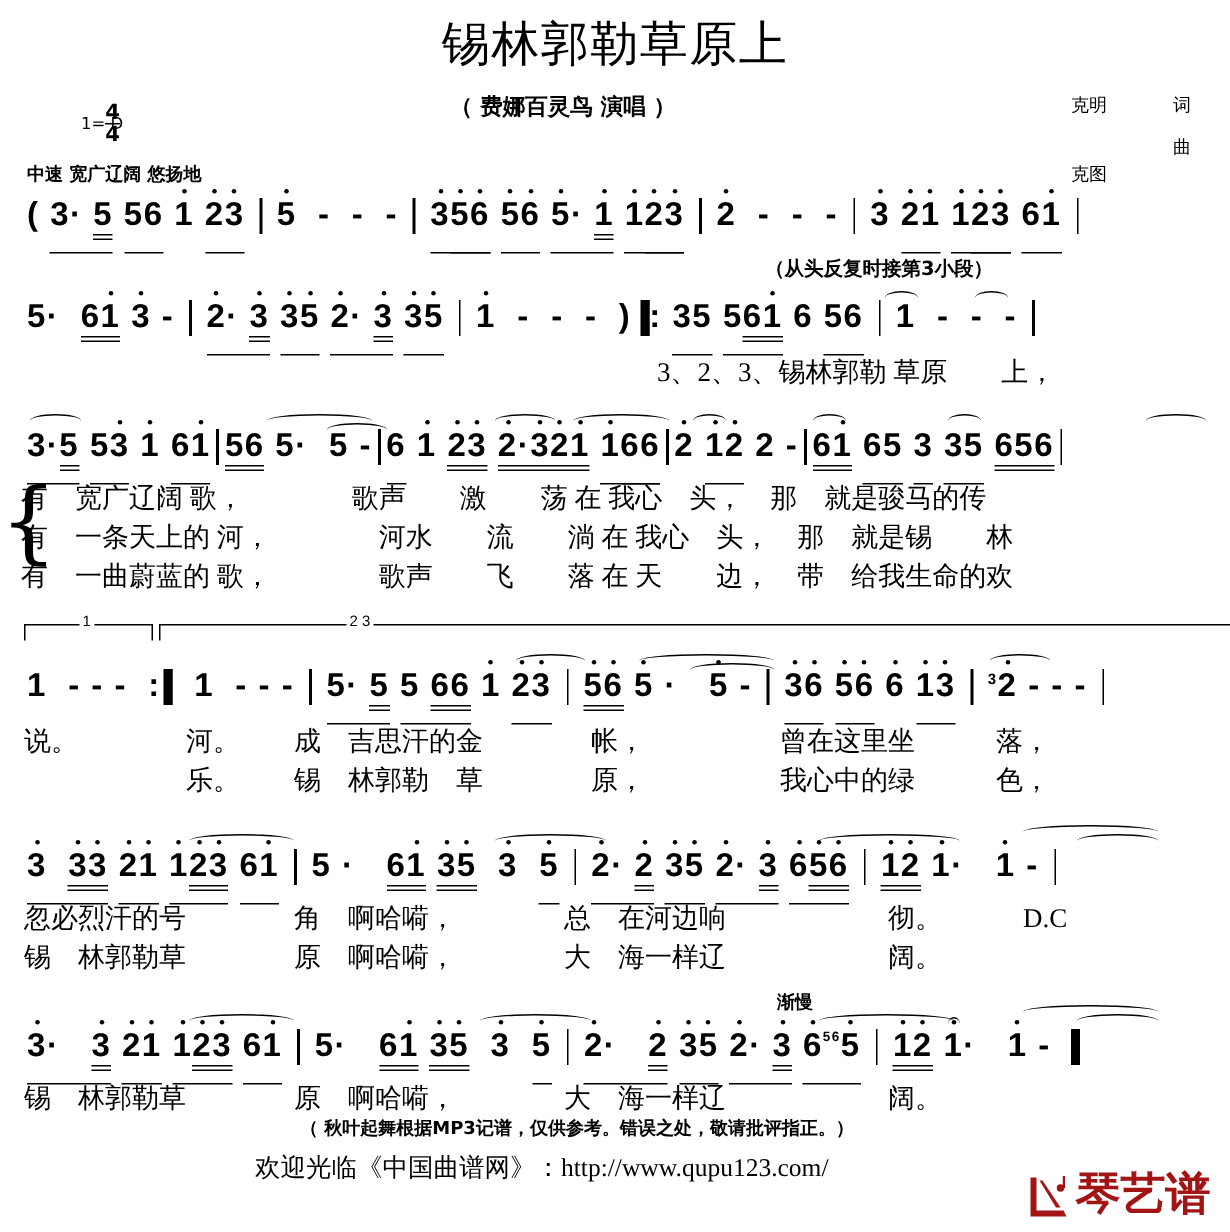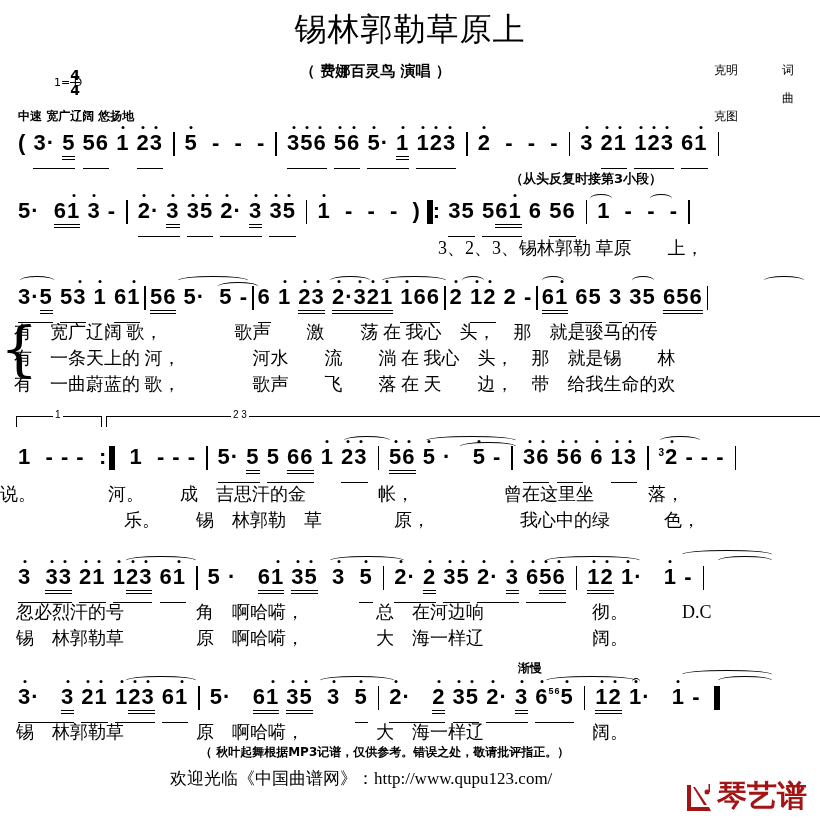--- a/index.html
+++ b/index.html
@@ -86,21 +86,21 @@
     <span style="left:124px;">2 3</span>
   </div>
 
 <div class="note-row" style="left:18px; top:444px;">
   1&nbsp;&nbsp;-&nbsp;-&nbsp;-&nbsp;&nbsp;:<span class="dbar" style="margin-left:2px;"></span>&nbsp;&nbsp;1&nbsp;&nbsp;-&nbsp;-&nbsp;-<span class="bar"></span><span class="ul1">5·&nbsp;<span class="ul2">5</span></span>&nbsp;<span class="ul1">5&nbsp;<span class="ul2">66</span></span>&nbsp;<span class="note hi">1</span>&nbsp;<span class="ul1"><span class="note hi">2</span><span class="note hi">3</span></span><span class="bar"></span><span class="ul2"><span class="note hi">5</span><span class="note hi">6</span></span>&nbsp;<span class="note hi">5</span>&nbsp;·&nbsp;&nbsp;&nbsp;<span class="note hi">5</span>&nbsp;-<span class="bar"></span><span class="ul1"><span class="note hi">3</span><span class="note hi">6</span></span>&nbsp;<span class="ul1"><span class="note hi">5</span><span class="note hi">6</span></span>&nbsp;<span class="note hi">6</span>&nbsp;<span class="ul1"><span class="note hi">1</span><span class="note hi">3</span></span><span class="bar"></span><span class="note-small" style="position:relative; top:-8px; font-size:10px;">3</span><span class="note hi">2</span>&nbsp;-&nbsp;-&nbsp;-<span class="bar"></span>
 </div>
 <div class="slur" style="left:344px; top:436px; width:46px;"></div>
 <div class="slur" style="left:426px; top:436px; width:90px;"></div>
 <div class="slur" style="left:460px; top:442px; width:56px;"></div>
 <div class="slur" style="left:660px; top:436px; width:40px;"></div>
-<div class="lyric" style="left:0; top:482px;">说。　　　　河。　　成　吉思汗的金　　　　帐，　　　　　曾在这里坐　　　落，</div>
+<div class="lyric" style="left:16px; top:482px;">说。　　　　河。　　成　吉思汗的金　　　　帐，　　　　　曾在这里坐　　　落，</div>
 <div class="lyric" style="left:16px; top:508px;">　　　　　　乐。　　锡　林郭勒　草　　　　原，　　　　　我心中的绿　　　色，</div>
 
 <div class="note-row" style="left:18px; top:564px;">
   <span class="ul1"><span class="note hi">3</span>&nbsp;&nbsp;<span class="ul2"><span class="note hi">3</span><span class="note hi">3</span></span></span>&nbsp;<span class="ul1"><span class="note hi">2</span><span class="note hi">1</span></span>&nbsp;<span class="ul1"><span class="note hi">1</span><span class="ul2"><span class="note hi">2</span><span class="note hi">3</span></span></span>&nbsp;<span class="ul1">6<span class="note hi">1</span></span><span class="bar"></span>5&nbsp;·&nbsp;&nbsp;&nbsp;<span class="ul2">6<span class="note hi">1</span></span>&nbsp;<span class="ul2"><span class="note hi">3</span><span class="note hi">5</span></span>&nbsp;&nbsp;<span class="note hi">3</span>&nbsp;&nbsp;<span class="ul1"><span class="note hi">5</span></span><span class="bar"></span><span class="ul1"><span class="note hi">2</span>·&nbsp;<span class="ul2"><span class="note hi">2</span></span></span>&nbsp;<span class="ul1"><span class="note hi">3</span><span class="note hi">5</span></span>&nbsp;<span class="ul1"><span class="note hi">2</span>·&nbsp;<span class="ul2"><span class="note hi">3</span></span></span>&nbsp;<span class="ul1"><span class="note hi">6</span><span class="ul2"><span class="note hi">5</span><span class="note hi">6</span></span></span><span class="bar"></span><span class="ul2"><span class="note hi">1</span><span class="note hi">2</span></span>&nbsp;<span class="note hi">1</span>·&nbsp;&nbsp;&nbsp;<span class="note hi">1</span>&nbsp;-<span class="bar"></span>
 </div>
 <div class="slur" style="left:126px; top:556px; width:70px;"></div>
 <div class="slur" style="left:330px; top:556px; width:74px;"></div>
 <div class="slur" style="left:546px; top:556px; width:94px;"></div>
 <div class="slur" style="left:682px; top:550px; width:90px;"></div>
 <div class="slur" style="left:718px; top:556px; width:54px;"></div>

